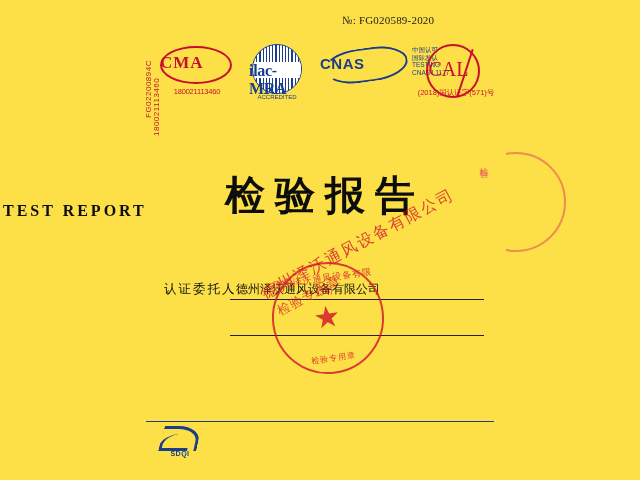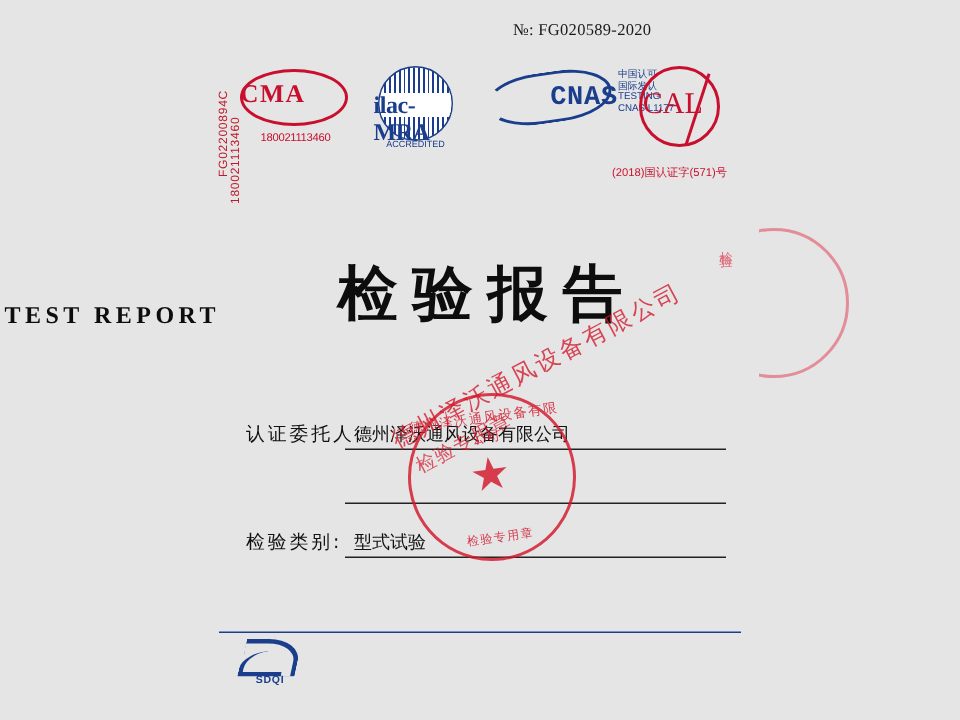--- a/index.html
+++ b/index.html
@@ -11,21 +11,21 @@
     height: 480px;
     background: #ffffff;
     font-family: "Liberation Sans", sans-serif;
     color: #111;
     overflow: hidden;
   }
   .page {
     position: relative;
     width: 640px;
     height: 480px;
-    background: #e5e5e5;
+    background: #fde047;
   }
 
   
   .report-no {
     position: absolute;
     top: 14px;
     left: 342px;
     font-size: 11px;
     color: #1a1a1a;
     letter-spacing: 0.2px;
@@ -151,25 +151,25 @@
     border: 2.2px solid #1b3e8c;
     border-radius: 50%/60%;
     box-sizing: border-box;
     border-left-color: transparent;
     transform: rotate(-8deg);
   }
   .cnas-text {
     position: absolute;
     top: 11px; left: 0;
     width: 92px;
-    text-align: right;
-    font-size: 18px;
-    font-weight: bold;
-    color: #1b3e8c;
-    font-family: Liberation Mono, monospace;
+    text-align: left;
+    font-size: 15px;
+    font-weight: bold;
+    color: #1b3e8c;
+    font-family: Liberation Sans, sans-serif;
     letter-spacing: 0.5px;
   }
   .cnas-cn {
     position: absolute;
     top: 2px; left: 92px;
     font-size: 6.5px;
     line-height: 7.5px;
     color: #1b3e8c;
     width: 46px;
   }
@@ -196,23 +196,23 @@
   }
   .cal-slash {
     position: absolute;
     top: 4px; left: 46px;
     width: 2.2px; height: 50px;
     background: #c8102e;
     transform: rotate(18deg);
   }
   .cal-num {
     position: absolute;
-    top: 66px; left: -10px;
+    top: 44px; left: -10px;
     width: 96px;
-    text-align: left;
+    text-align: center;
     font-size: 7.5px;
     color: #c8102e;
   }
 
   
   .title-cn {
     position: absolute;
     top: 168px;
     left: 0;
     width: 640px;
@@ -505,25 +505,20 @@
     <div class="field-row">
       <div class="field-label">认证委托人:</div>
       <div class="field-value">德州泽沃通风设备有限公司</div>
       <div class="field-line"></div>
     </div>
 
     <div class="field-row">
       <div class="field-line short"></div>
     </div>
 
-    <div class="field-row">
-      <div class="field-label">检验类别:</div>
-      <div class="field-value">型式试验</div>
-      <div class="field-line short"></div>
-    </div>
 
   </div>
 
   <div class="seal">
     <div class="seal-text-top">德州泽沃通风设备有限公司</div>
     <div class="seal-star">★</div>
     <div class="seal-text-bottom">检验专用章</div>
   </div>
   <div class="diag-stamp">德州泽沃通风设备有限公司</div>
   <div class="diag-stamp2">检验专用章</div>

